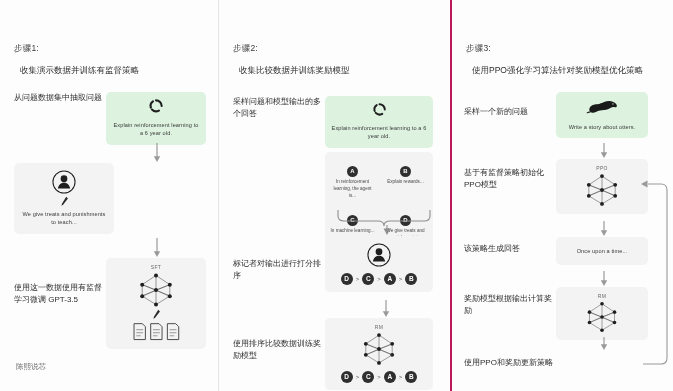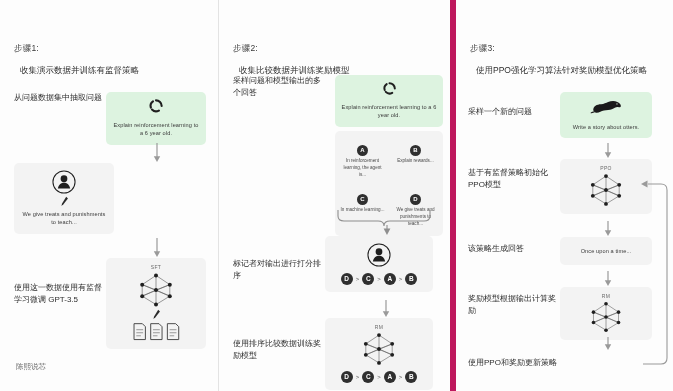--- a/index.html
+++ b/index.html
@@ -15,21 +15,21 @@
     background: #fdfdfd;
     display: flex;
   }
   .column {
     position: relative;
     height: 391px;
     padding: 14px 10px 6px 14px;
   }
   .col1 { width: 218px; }
   .col2 { width: 232px; border-left: 1px solid #e3e3e3; }
-  .col3 { width: 223px; border-left: 6px solid #be185d; }
+  .col3 { width: 223px; border-left: 2px solid #be185d; }
 
   .step-label {
     font-size: 8.5px;
     color: #3b3b3b;
     letter-spacing: 0.2px;
     margin-bottom: 9px;
     margin-top: 29px;
   }
   .step-title {
     font-size: 8.5px;
@@ -241,21 +241,21 @@
     </div>
 
     <div style="position:absolute; top:362px; left:16px; font-size:7.5px; color:#6d6d6d;">陈熙说芯</div>
   </div>
 
   <div class="column col2">
 
     <div class="step-label">步骤2:</div>
     <div class="step-title">收集比较数据并训练奖励模型</div>
 
-    <div class="row" style="top:75px; left:14px; width:210px;justify-content:space-between;">
+    <div class="row" style="top:96px; left:14px; width:210px;">
       <div class="caption">采样问题和模型输出的多个回答</div>
       <div style="width:108px;">
         <div class="card green">
           <svg width="15" height="15" viewBox="0 0 24 24">
             <path d="M12 3.5 A8.5 8.5 0 0 1 20.5 12" fill="none" stroke="#1f1f1f" stroke-width="3.2" stroke-linecap="round"></path>
             <path d="M16.3 18.9 A8.5 8.5 0 0 1 6 17.3" fill="none" stroke="#1f1f1f" stroke-width="3.2" stroke-linecap="round"></path>
             <path d="M4.3 14.5 A8.5 8.5 0 0 1 7.5 5" fill="none" stroke="#1f1f1f" stroke-width="3.2" stroke-linecap="round"></path>
           </svg>
           <div class="card-text">Explain reinforcement learning to a 6 year old.</div>
         </div>

